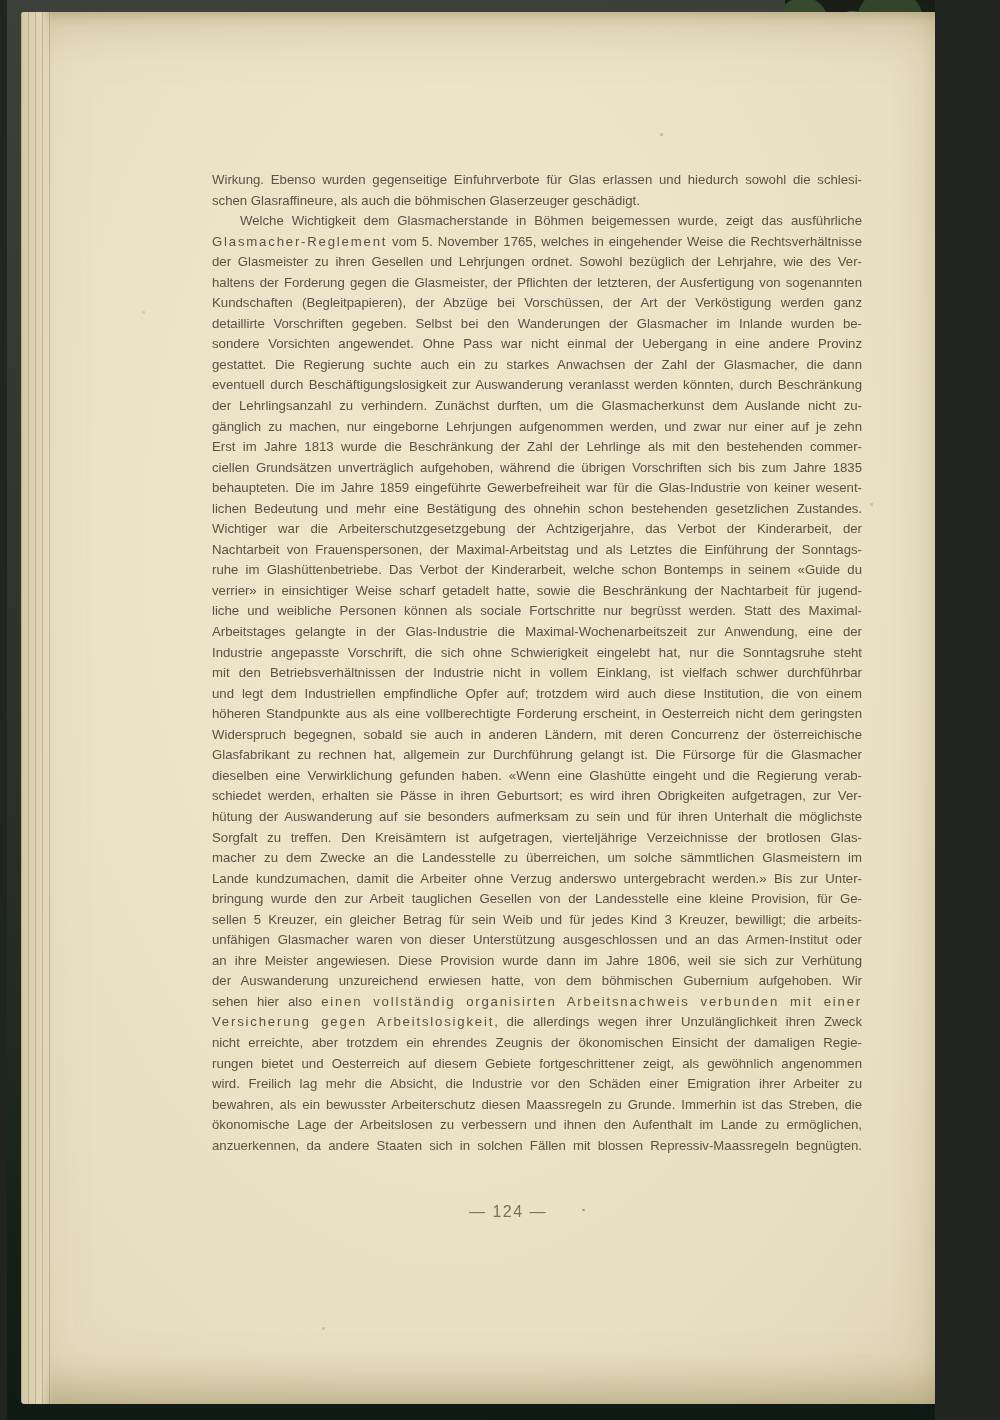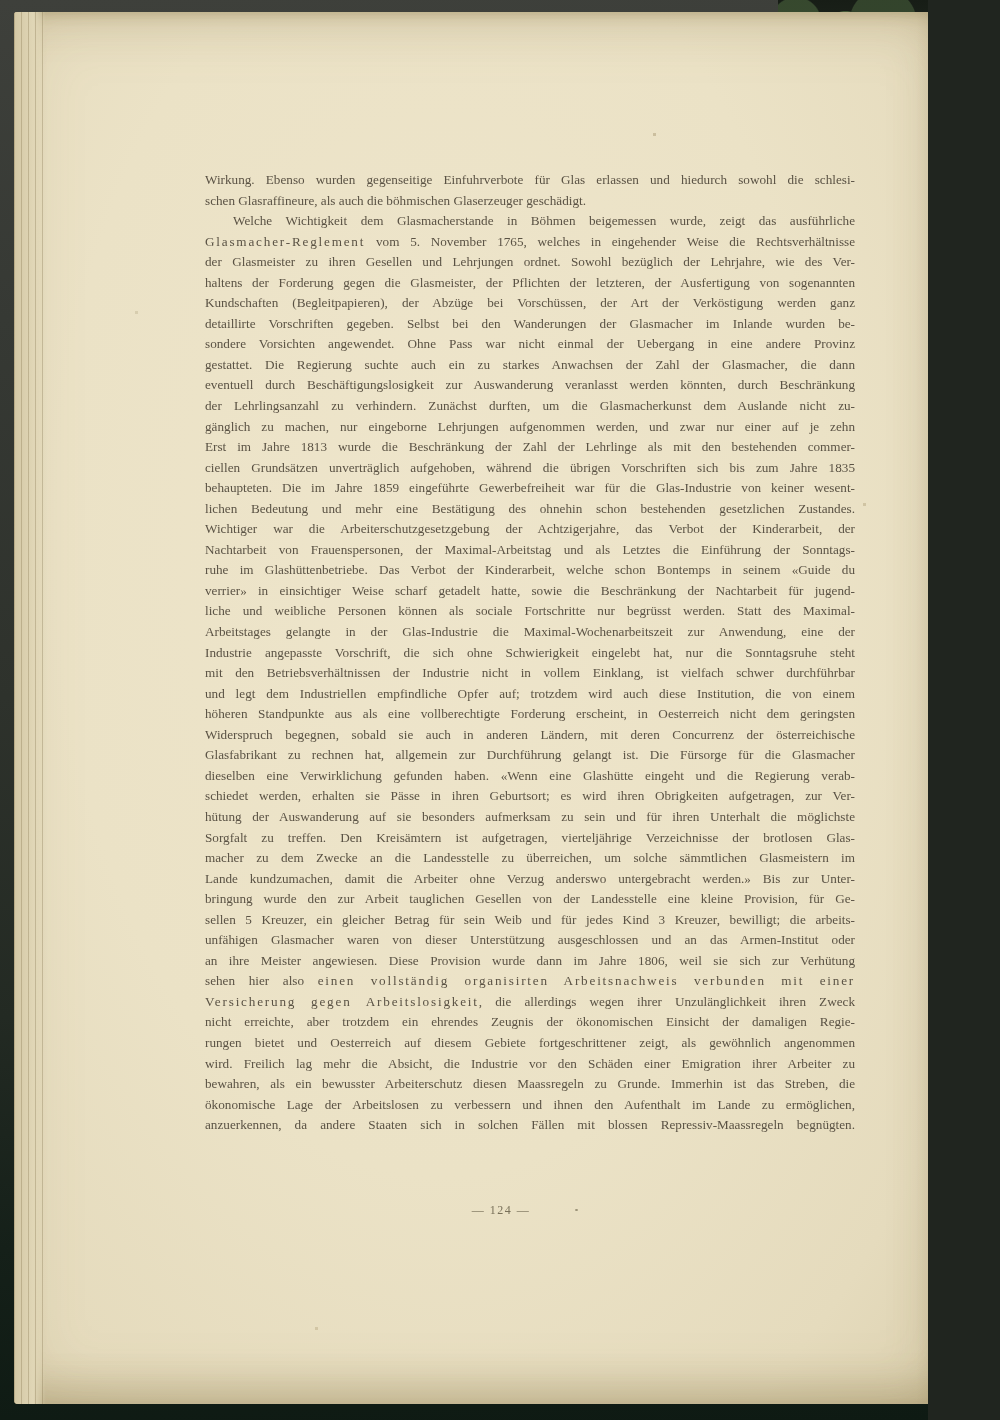--- a/index.html
+++ b/index.html
@@ -1,17 +1,17 @@
 <!DOCTYPE html>
 <html><head>
 <meta charset="utf-8">
 <style>
   html,body{margin:0;padding:0;background:#20251f;}
   .scene{position:relative;width:928px;height:1420px;overflow:hidden;
-         font-family:Liberation Serif, serif;}
+         font-family:Liberation Sans, sans-serif;margin-left:7px;}
   .backdrop{position:absolute;inset:0;
     background:linear-gradient(178deg,#3e403b 0%,#363934 22%,#2e322c 48%,#232a23 70%,#152019 86%,#0e1a13 100%);}
   .cover-corner{position:absolute;top:0;right:0;width:150px;height:56px;
     background:
       radial-gradient(circle at 22% 70%, rgba(108,128,84,.8) 0 7%, rgba(108,128,84,0) 8%),
       radial-gradient(circle at 45% 55%, rgba(73,94,58,.9) 0 22%, rgba(73,94,58,0) 23%),
       radial-gradient(circle at 70% 40%, rgba(54,72,46,.9) 0 30%, rgba(54,72,46,0) 31%),
       radial-gradient(circle at 12% 40%, rgba(60,80,50,.85) 0 18%, rgba(60,80,50,0) 19%),
       linear-gradient(180deg,#171d16 0%,#1c231b 60%,#2a3526 100%);
     clip-path:polygon(0 0,100% 0,100% 62%,86% 88%,62% 74%,40% 92%,18% 70%,0 78%);}
@@ -37,21 +37,21 @@
     background:linear-gradient(90deg,#cfc29d 0%,#eee6ca 35%,#ebe2c5 100%);
     box-shadow:inset 4px 0 7px rgba(80,65,35,.55);}
   .text-block{position:absolute;left:191px;top:158px;width:650px;
     font-size:13.2px;line-height:20.55px;color:#5a5244;
     text-align:justify;text-justify:inter-word;}
   .line{text-align-last:justify;height:20.55px;overflow:visible;}
   .line.end{text-align-last:left;}
   .line.indent{padding-left:28px;}
   .seg.sp{letter-spacing:1.8px;}
   .folio{position:absolute;left:172px;top:1191px;width:630px;text-align:center;
-    font-size:12px;letter-spacing:1.5px;color:#787059;}
+    font-size:16px;letter-spacing:1.5px;color:#787059;}
   .folio-speck{position:absolute;left:561px;top:1197px;width:3px;height:2px;
     border-radius:50%;background:rgba(100,90,65,.6);}
   .paper-specks{position:absolute;left:0;top:0;width:1px;height:1px;
     box-shadow:640px 122px 0 1px rgba(130,110,65,.30),
                850px 492px 0 1px rgba(130,110,65,.25),
                302px 1316px 0 1px rgba(130,110,65,.22),
                122px 300px 0 1px rgba(130,110,65,.18);}
 </style>
 </head>
 <body>
@@ -99,20 +99,21 @@
         <div class="line"><span class="seg">dieselben eine Verwirklichung gefunden haben.  «Wenn eine Glashütte eingeht und die Regierung verab-</span></div>
         <div class="line"><span class="seg">schiedet werden, erhalten sie Pässe in ihren Geburtsort; es wird ihren Obrigkeiten aufgetragen, zur Ver-</span></div>
         <div class="line"><span class="seg">hütung der Auswanderung auf sie besonders aufmerksam zu sein und für ihren Unterhalt die möglichste</span></div>
         <div class="line"><span class="seg">Sorgfalt zu treffen.  Den Kreisämtern ist aufgetragen, vierteljährige Verzeichnisse der brotlosen Glas-</span></div>
         <div class="line"><span class="seg">macher zu dem Zwecke an die Landesstelle zu überreichen, um solche sämmtlichen Glasmeistern im</span></div>
         <div class="line"><span class="seg">Lande kundzumachen, damit die Arbeiter ohne Verzug anderswo untergebracht werden.»  Bis zur Unter-</span></div>
         <div class="line"><span class="seg">bringung wurde den zur Arbeit tauglichen Gesellen von der Landesstelle eine kleine Provision, für Ge-</span></div>
         <div class="line"><span class="seg">sellen 5 Kreuzer, ein gleicher Betrag für sein Weib und für jedes Kind 3 Kreuzer, bewilligt; die arbeits-</span></div>
         <div class="line"><span class="seg">unfähigen Glasmacher waren von dieser Unterstützung ausgeschlossen und an das Armen-Institut oder</span></div>
         <div class="line"><span class="seg">an ihre Meister angewiesen.  Diese Provision wurde dann im Jahre 1806, weil sie sich zur Verhütung</span></div>
+        <div class="line"><span class="seg">der Auswanderung unzureichend erwiesen hatte, von dem böhmischen Gubernium aufgehoben.  Wir</span></div>
         <div class="line"><span class="seg">sehen hier also </span><span class="seg sp">einen vollständig organisirten Arbeitsnachweis verbunden mit einer</span></div>
         <div class="line"><span class="seg sp">Versicherung gegen Arbeitslosigkeit</span><span class="seg">, die allerdings wegen ihrer Unzulänglichkeit ihren Zweck</span></div>
         <div class="line"><span class="seg">nicht erreichte, aber trotzdem ein ehrendes Zeugnis der ökonomischen Einsicht der damaligen Regie-</span></div>
         <div class="line"><span class="seg">rungen bietet und Oesterreich auf diesem Gebiete fortgeschrittener zeigt, als gewöhnlich angenommen</span></div>
         <div class="line"><span class="seg">wird.  Freilich lag mehr die Absicht, die Industrie vor den Schäden einer Emigration ihrer Arbeiter zu</span></div>
         <div class="line"><span class="seg">bewahren, als ein bewusster Arbeiterschutz diesen Maassregeln zu Grunde.  Immerhin ist das Streben, die</span></div>
         <div class="line"><span class="seg">ökonomische Lage der Arbeitslosen zu verbessern und ihnen den Aufenthalt im Lande zu ermöglichen,</span></div>
         <div class="line"><span class="seg">anzuerkennen, da andere Staaten sich in solchen Fällen mit blossen Repressiv-Maassregeln begnügten.</span></div>
       </div>
 

